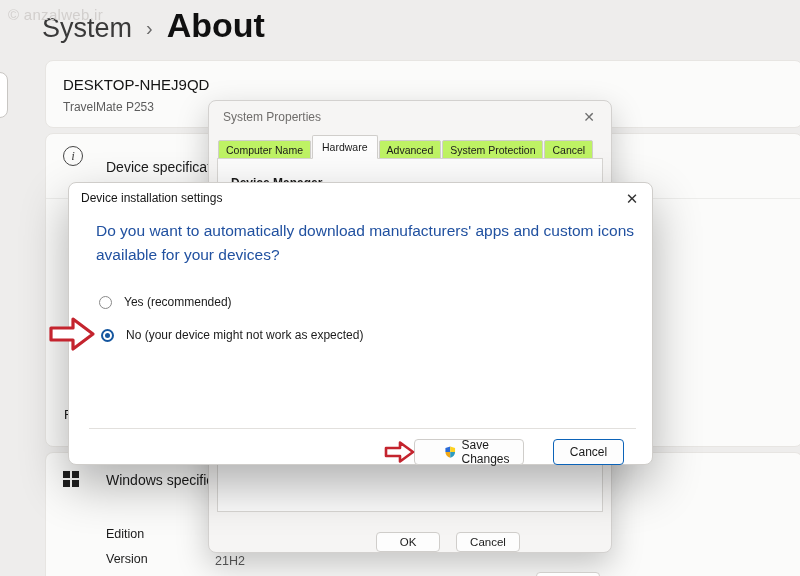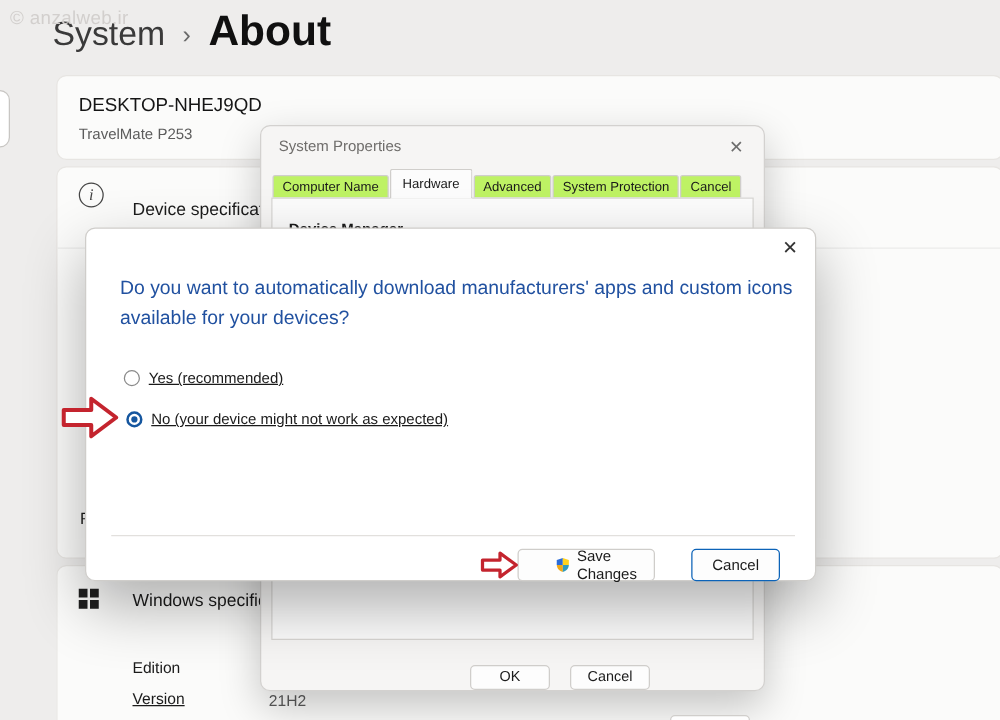--- a/index.html
+++ b/index.html
@@ -33,21 +33,21 @@
     border-radius:50%; font-size:13px; color:#454545; text-align:center; line-height:18px; font-family:"Liberation Serif", serif; font-style:italic;
   }
   .card2-title { position:absolute; left:60px; top:25px; font-size:14px; color:#1b1b1b; }
   .related-partial { position:absolute; left:18px; top:273px; font-size:13px; color:#1b1b1b; }
 
   .card3 { left:45px; top:452px; width:758px; height:134px; border-bottom:none; border-bottom-left-radius:0; border-bottom-right-radius:0; }
   .win-logo { position:absolute; left:17px; top:18px; width:16px; height:16px; display:grid; grid-template-columns:7px 7px; grid-template-rows:7px 7px; gap:2px; }
   .win-logo span { background:#1f1f1f; }
   .card3-title { position:absolute; left:60px; top:19px; font-size:14px; color:#1b1b1b; }
   .row-label-1 { position:absolute; left:60px; top:74px; font-size:12.5px; color:#1b1b1b; }
-  .row-label-2 { position:absolute; left:60px; top:99px; font-size:12.5px; color:#1b1b1b;text-decoration:underline; }
+  .row-label-2 { position:absolute; left:60px; top:99px; font-size:12.5px; color:#1b1b1b; }
   .row-value-2 { position:absolute; left:169px; top:101px; font-size:12.5px; color:#5a5a5a; }
 
   .edge-sliver { left:-8px; top:72px; width:16px; height:46px; background:#ffffff; border:1px solid #c8c6c3; border-radius:8px; z-index:2; }
 
   
   .sysprops {
     left:208px; top:100px; width:404px; height:453px; z-index:10;
     background:#f6f5f4; border:1px solid #d3d1cf; border-radius:8px;
     box-shadow:0 12px 32px rgba(0,0,0,.22);
     font-size:11px;
@@ -78,21 +78,21 @@
 
   
   .devinst {
     left:68px; top:182px; width:585px; height:283px; z-index:20;
     background:#ffffff; border:1px solid #cfcdca; border-radius:8px;
     box-shadow:0 20px 48px rgba(0,0,0,.30);
   }
   .devinst-title { position:absolute; left:12px; top:8px; font-size:12px; color:#151515; }
   .devinst-close { position:absolute; right:8px; top:4px; width:24px; height:24px; font-size:15px; color:#333; text-align:center; line-height:24px; cursor:default; }
   .question { position:absolute; left:27px; top:36px; font-size:15.5px; line-height:24px; color:#2151a0; }
-  .radio-row { position:absolute; left:30px; display:flex; align-items:center; gap:7px;text-decoration:underline; } 
+  .radio-row { position:absolute; left:30px; display:flex; align-items:center; gap:12px; } 
   .radio { width:13px; height:13px; border-radius:50%; background:#fff; border:1px solid #8a8a8a; position:relative; flex:0 0 auto; }
   .radio.on { border:2px solid #15569f; }
   .radio.on::after { content:""; position:absolute; left:2px; top:2px; width:5px; height:5px; border-radius:50%; background:#15569f; }
   .radio-label { font-size:12px; color:#1b1b1b; }
   .sep { position:absolute; left:20px; right:16px; top:245px; height:1px; background:#e2e0dd; }
   .btn-save {
     position:absolute; left:345px; top:256px; width:110px; height:26px;
     background:#fdfdfd; border:1px solid #cfcdca; border-radius:4px;
     display:flex; align-items:center; justify-content:center; gap:5px; font-size:12px; color:#1b1b1b;padding-left:29px;
   }
@@ -155,20 +155,21 @@
   </div>
   <div class="tabpage">
     <div class="devmgr-partial">Device Manager</div>
   </div>
   <div class="w32btn btn-ok">OK</div>
   <div class="w32btn btn-cancel2">Cancel</div>
   <div class="w32btn btn-apply">Apply</div>
 </div>
 
 <div class="abs devinst">
+  <div class="devinst-title">Device installation settings</div>
   <div class="devinst-close">✕</div>
   <div class="question">
     <span>Do you want to automatically download manufacturers' apps and custom icons</span><br>
     <span>available for your devices?</span>
   </div>
 
   <div class="radio-row" style="top:112px;">
     <span class="radio"></span>
     <span class="radio-label">Yes (recommended)</span>
   </div>

